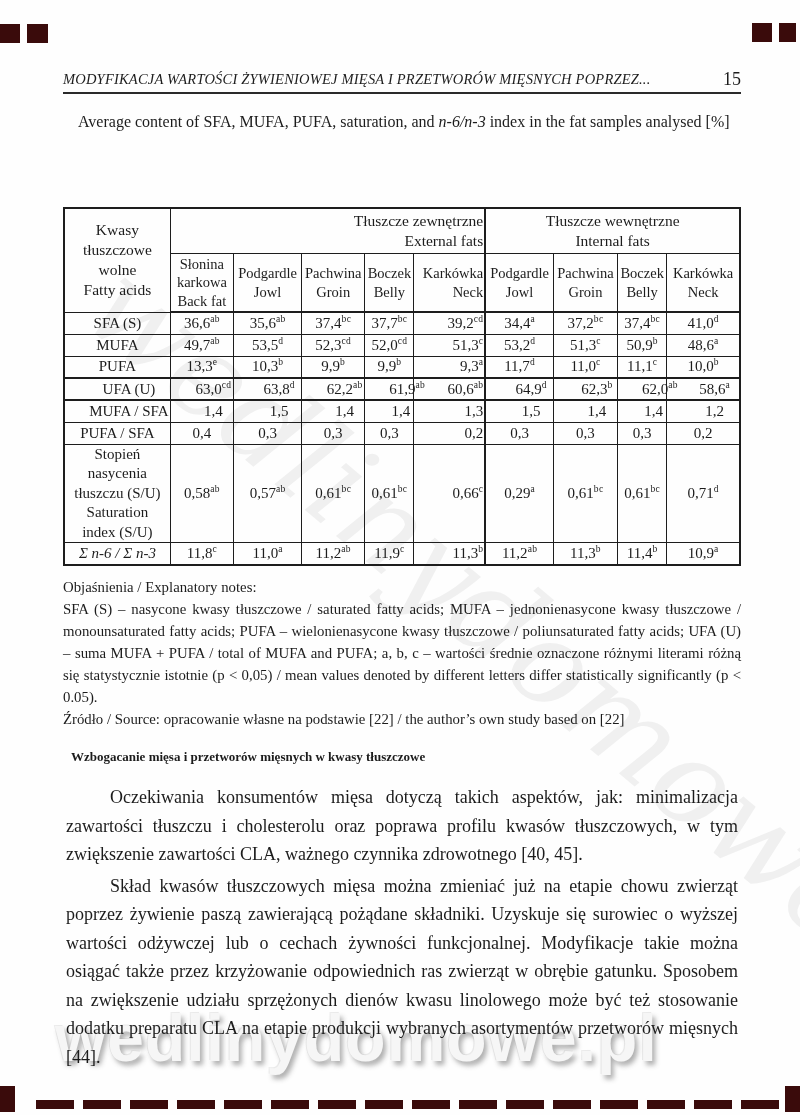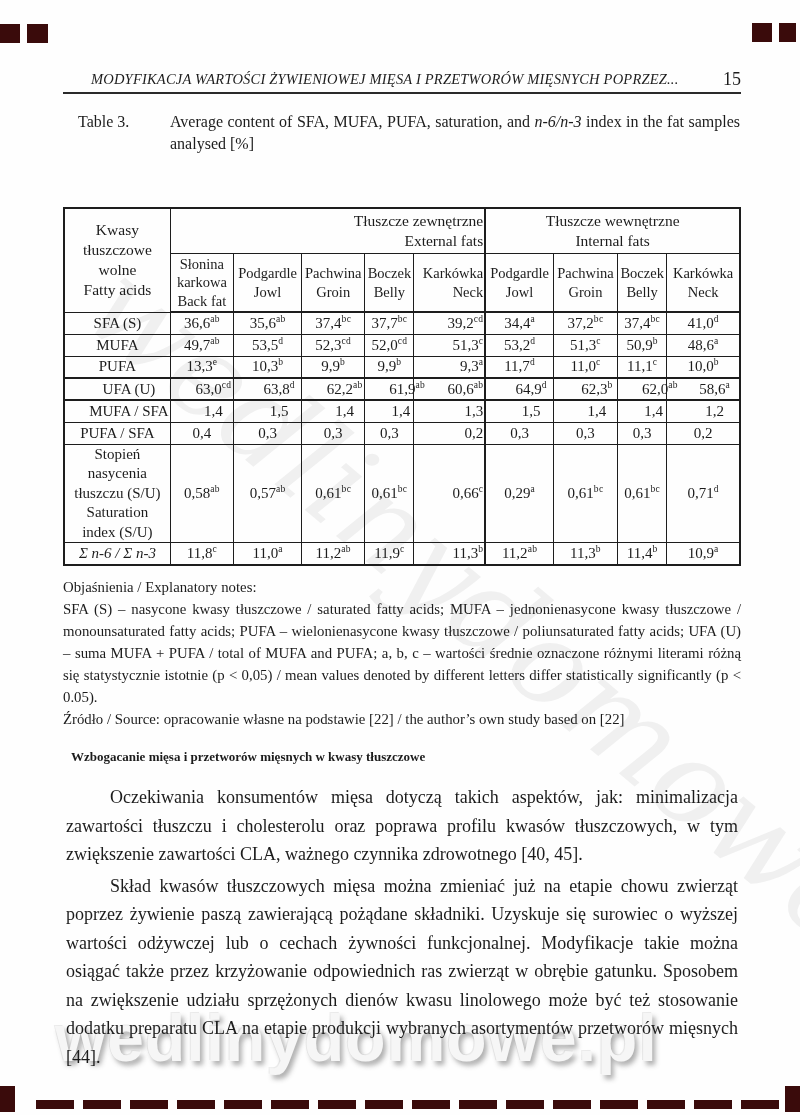--- a/index.html
+++ b/index.html
@@ -6,21 +6,21 @@
   body{
     width:800px;height:1115px;position:relative;overflow:hidden;
     background:#fefefe;color:#1c1c1c;
     font-family:"Liberation Serif", serif;
     --frame-color:#3a0b0b;
   }
   .layer{position:absolute;}
   
   .page-header{left:63px;top:70px;width:678px;display:flex;justify-content:space-between;
     align-items:flex-end;border-bottom:2.5px solid #2a2a2a;padding-bottom:4px;z-index:2;}
-  .header-title{font-style:italic;font-size:14.5px;letter-spacing:.2px;margin-left:28px;}
+  .header-title{font-style:italic;font-size:14.5px;letter-spacing:.2px;}
   .page-number{font-size:18px;line-height:1;}
   
   .captions{left:78px;top:111px;width:662px;z-index:2;}
   .caption-row{display:flex;font-size:16px;line-height:22px;margin-bottom:7px;}
   .caption-label{width:92px;flex-shrink:0;}
   .caption-text{flex:1;text-align:justify;}
   .caption-text em{font-style:italic;}
   
   .data-table{left:63px;top:207px;width:678px;z-index:2;border-radius:19px;}
   table{border-collapse:collapse;table-layout:fixed;width:678px;
@@ -70,21 +70,20 @@
 
 <div class="layer wm-bottom">wedlinydomowe.pl</div>
 
 <div class="layer page-header">
   <span class="header-title">MODYFIKACJA WARTOŚCI ŻYWIENIOWEJ MIĘSA I PRZETWORÓW MIĘSNYCH POPRZEZ...</span>
   <span class="page-number">15</span>
 </div>
 
 <div class="layer captions">
   <div class="caption-row">
-    <span class="caption-label">Table 3.</span>
     <span class="caption-text"><span>Average content of SFA, MUFA, PUFA, saturation, and </span><em>n-6/n-3</em><span> index in the fat samples analysed [%]</span></span>
   </div>
 </div>
 
 <div class="layer data-table">
   <table>
     <colgroup>
       <col style="width:106px">
         <col style="width:63px">
         <col style="width:68px">

